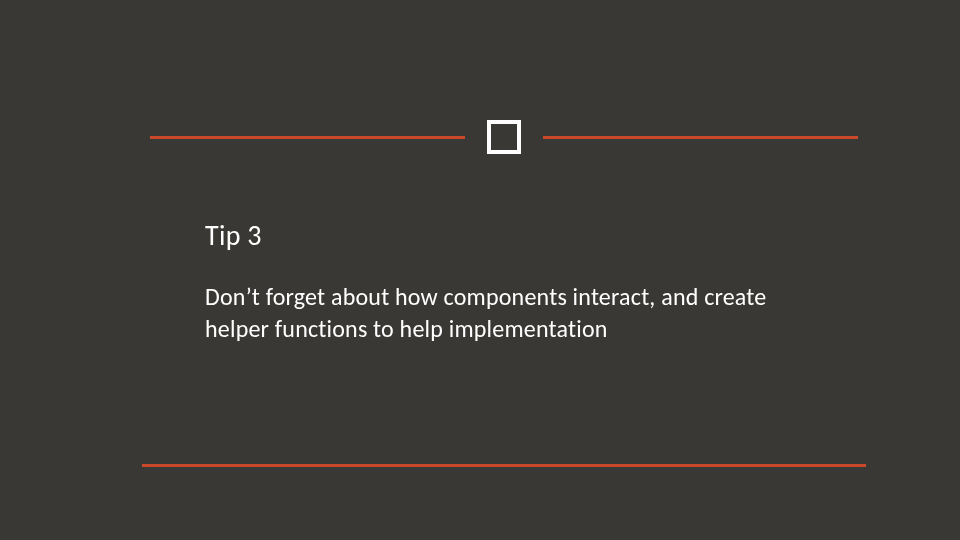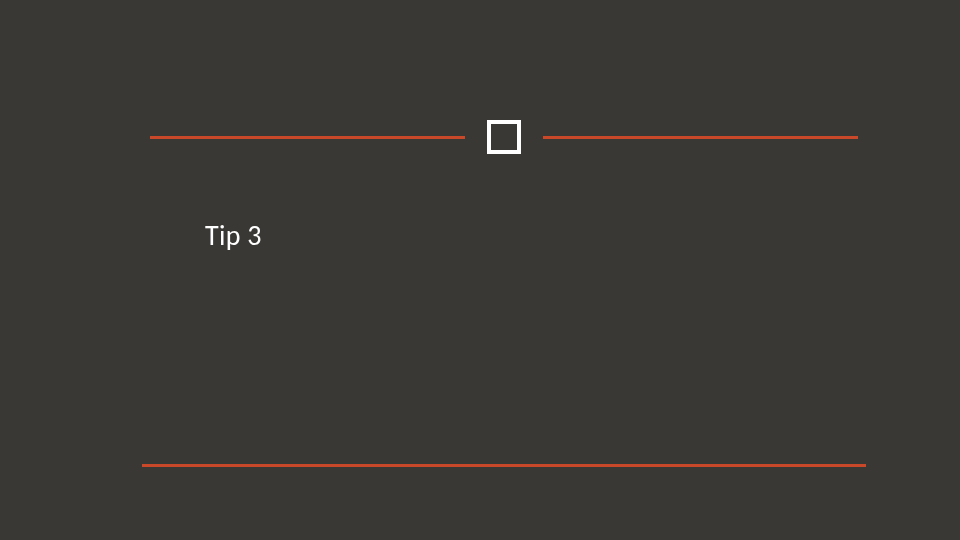--- a/index.html
+++ b/index.html
@@ -82,17 +82,18 @@
 <div class="slide-container">
 
   <div class="top-decoration">
     <div class="line-left"></div>
     <div class="square-icon"></div>
     <div class="line-right"></div>
   </div>
 
   <div class="content-area">
     <h1 class="title">Tip 3</h1>
+    <p class="body-text">Don’t forget about how components interact, and create helper functions to help implementation</p>
   </div>
 
   <div class="bottom-line"></div>
 
 </div>
 
 </body></html>

